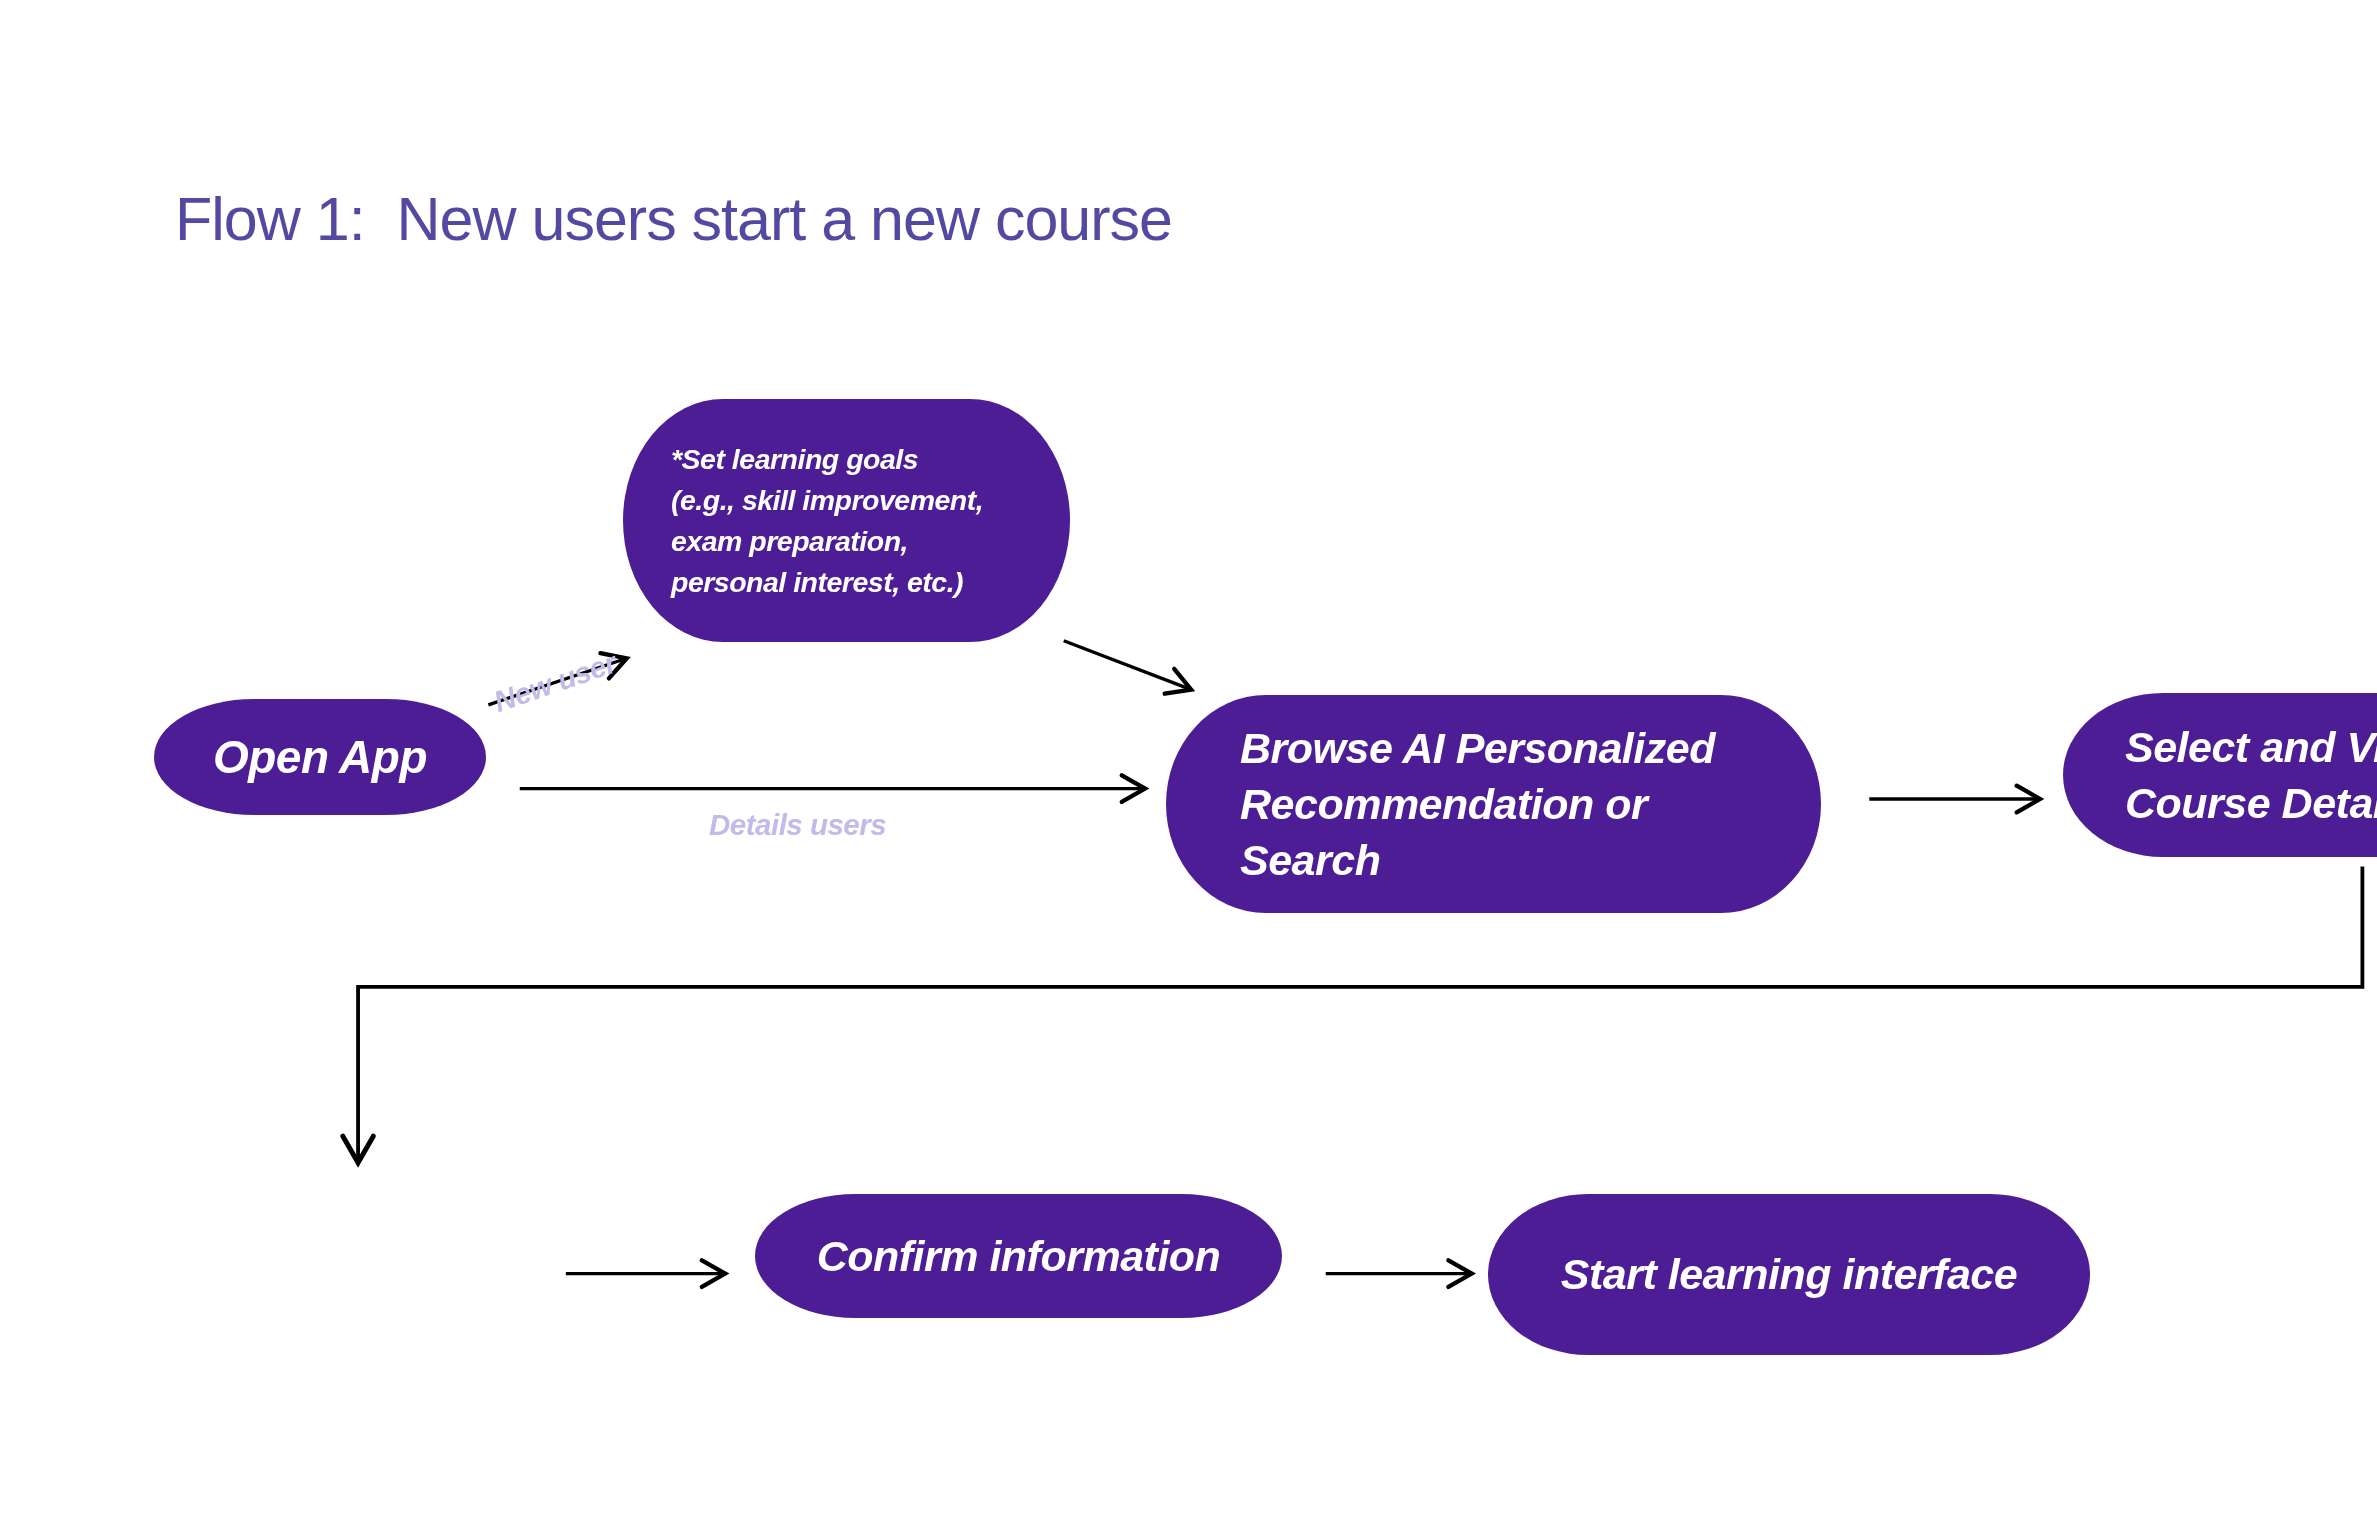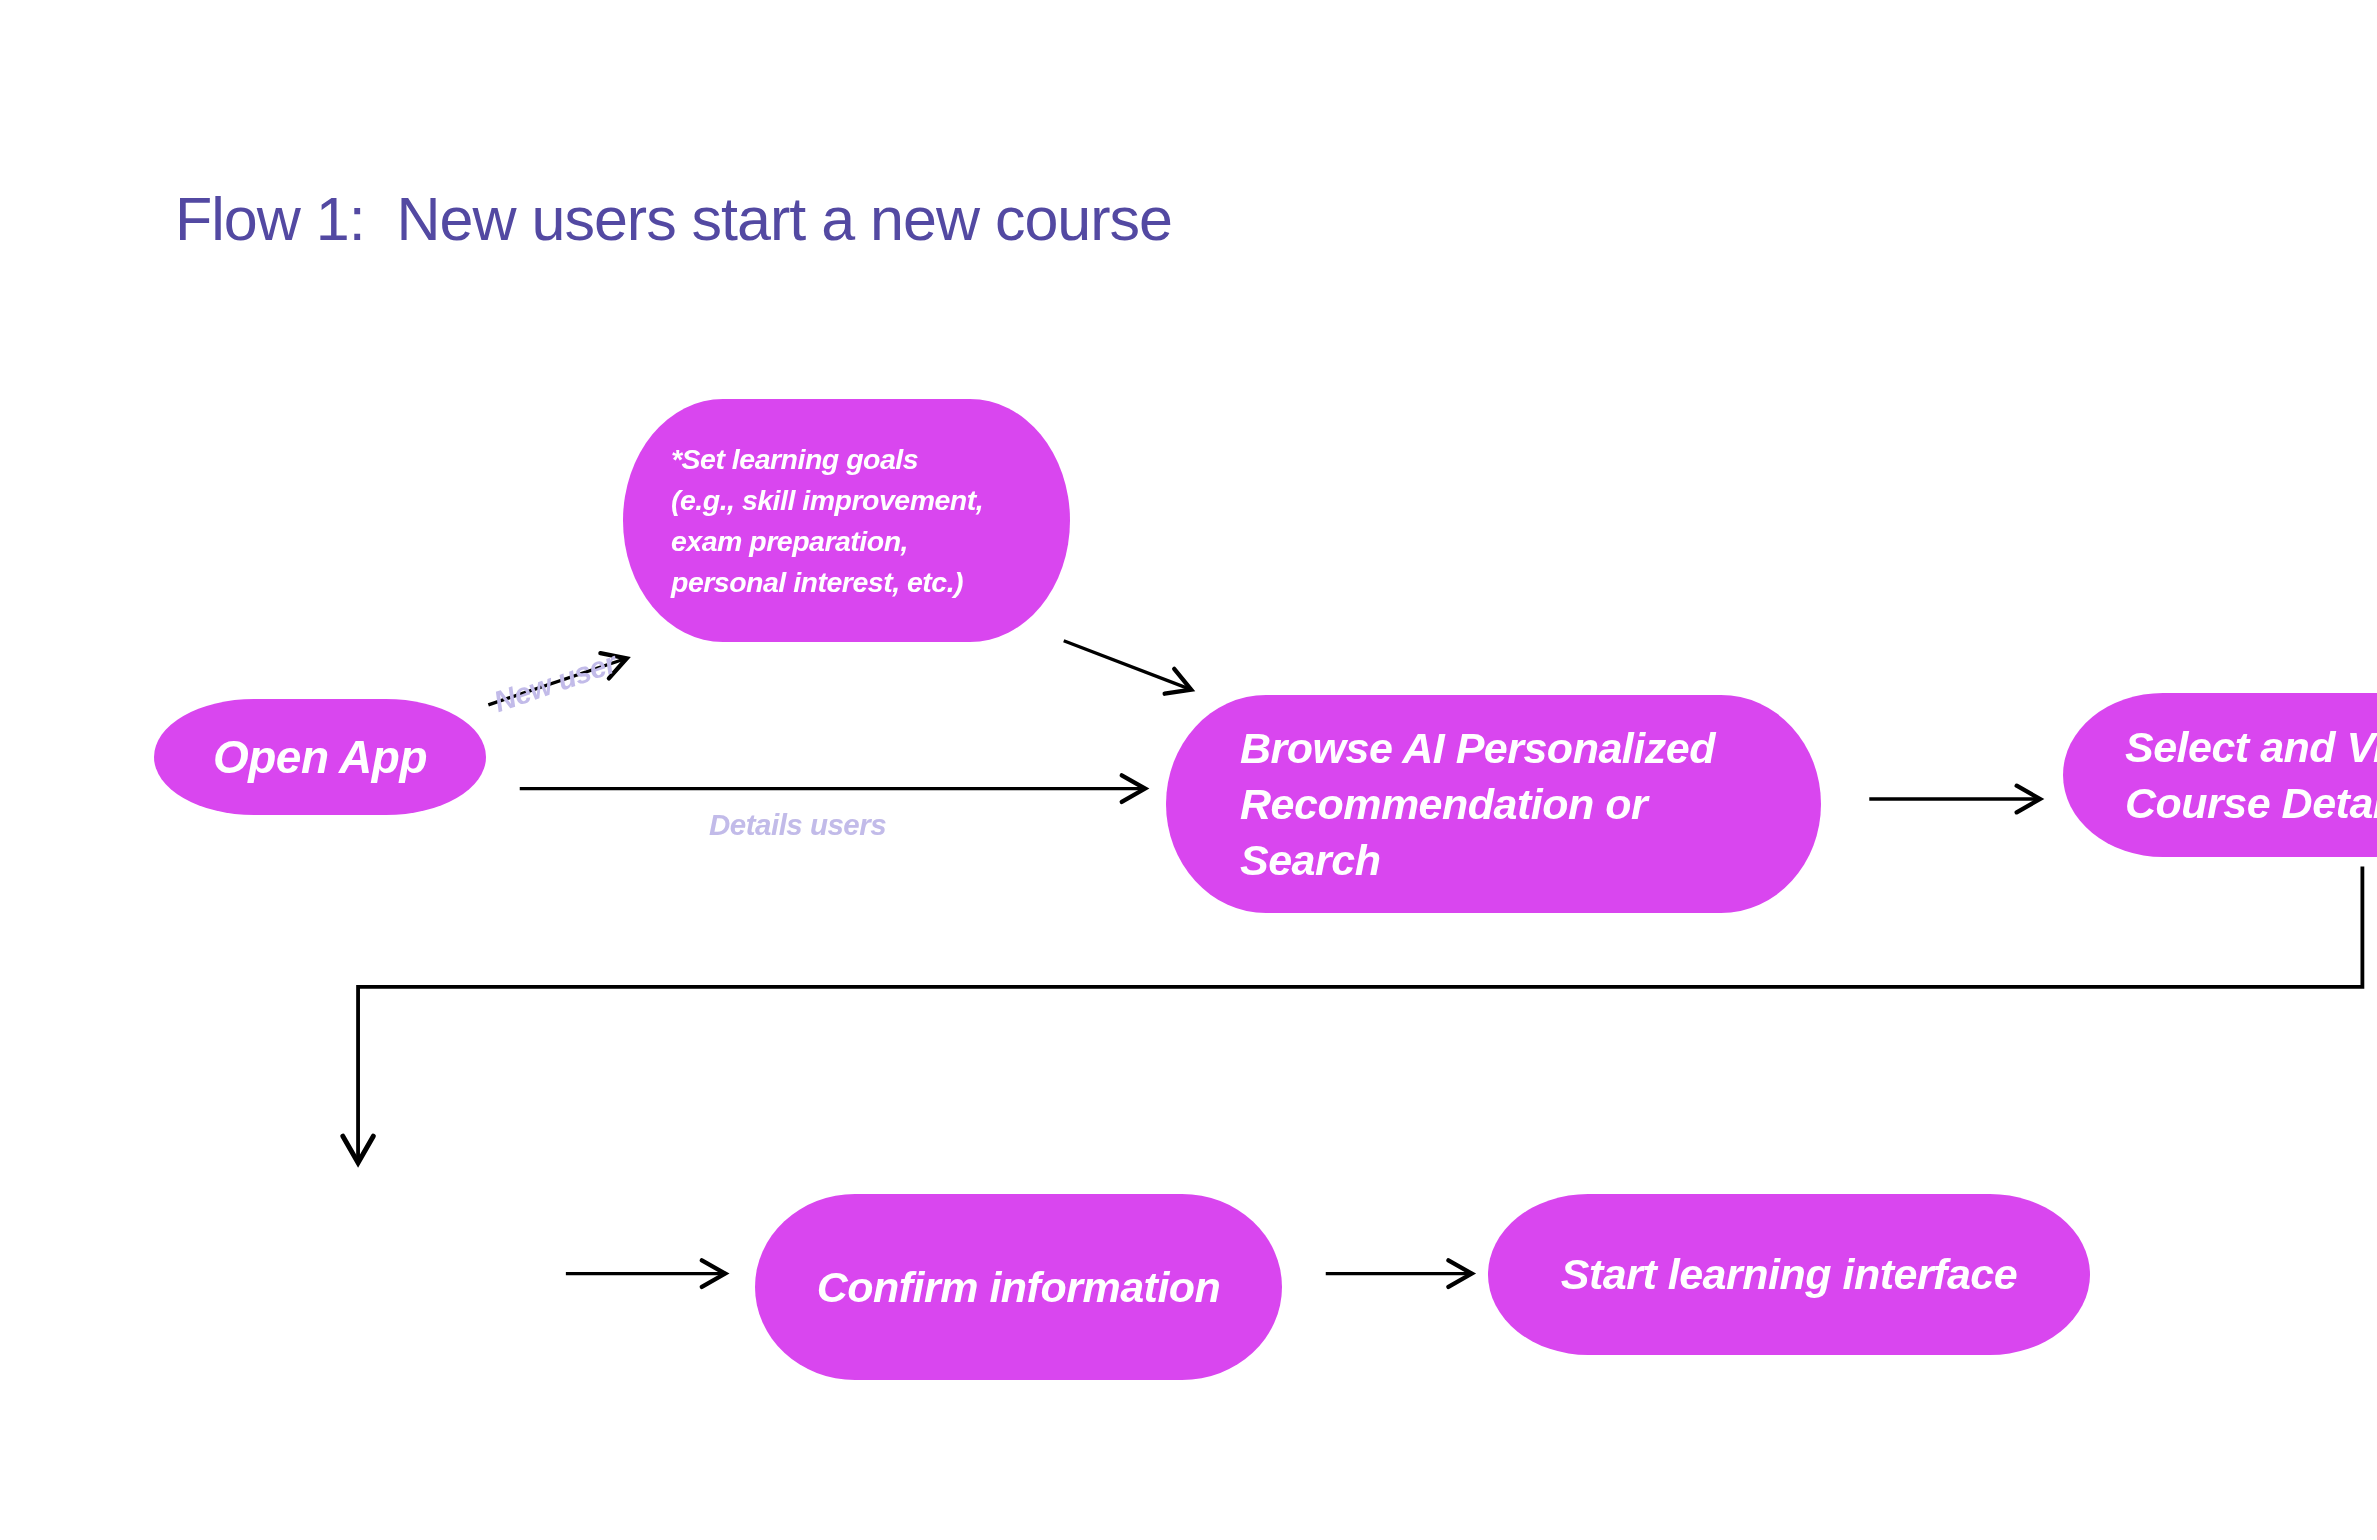--- a/index.html
+++ b/index.html
@@ -17,21 +17,21 @@
     top:186px;
     font-size:61px;
     font-weight:normal;
     color:#5349a2;
     letter-spacing:-1px;
     white-space:pre;
     line-height:1.1;
   }
   .node{
     position:absolute;
-    background:#d946ef;
+    background:#4c1d95;
     color:#ffffff;
     font-weight:bold;
     font-style:italic;
     display:flex;
     align-items:center;
     box-sizing:border-box;
     border-radius:100px / 50%;
     white-space:pre-line;
     letter-spacing:-0.5px;
   }
@@ -61,21 +61,21 @@
     left:0;top:0;
     width:2739px;height:1541px;
     pointer-events:none;
   }
   
   #node-set-goals{left:623px;top:399px;width:447px;height:243px;font-size:28.5px;line-height:41px;padding-left:48px;padding-right:19px;}
   #node-open-app{left:154px;top:699px;width:332px;height:116px;font-size:46px;}
   #node-browse{left:1166px;top:695px;width:655px;height:218px;font-size:43px;line-height:56px;padding-left:74px;padding-right:19px;}
   #node-select{left:2063px;top:693px;width:501px;height:164px;font-size:43px;line-height:56px;padding-left:62px;}
   #node-start-trial{left:178px;top:1194px;width:349px;height:161px;font-size:43px;}
-  #node-confirm{left:755px;top:1194px;width:527px;height:186px;font-size:43px;}
+  #node-confirm{left:755px;top:1194px;width:527px;height:124px;font-size:43px;}
   #node-enter{left:1488px;top:1194px;width:602px;height:161px;font-size:43px;}
 </style>
 </head>
 <body>
 
 <div id="stage">
 
   <div id="page-title">Flow 1:  New users start a new course</div>
 
   <svg id="edges-svg" viewBox="0 0 5760 3240" xmlns="http://www.w3.org/2000/svg">

